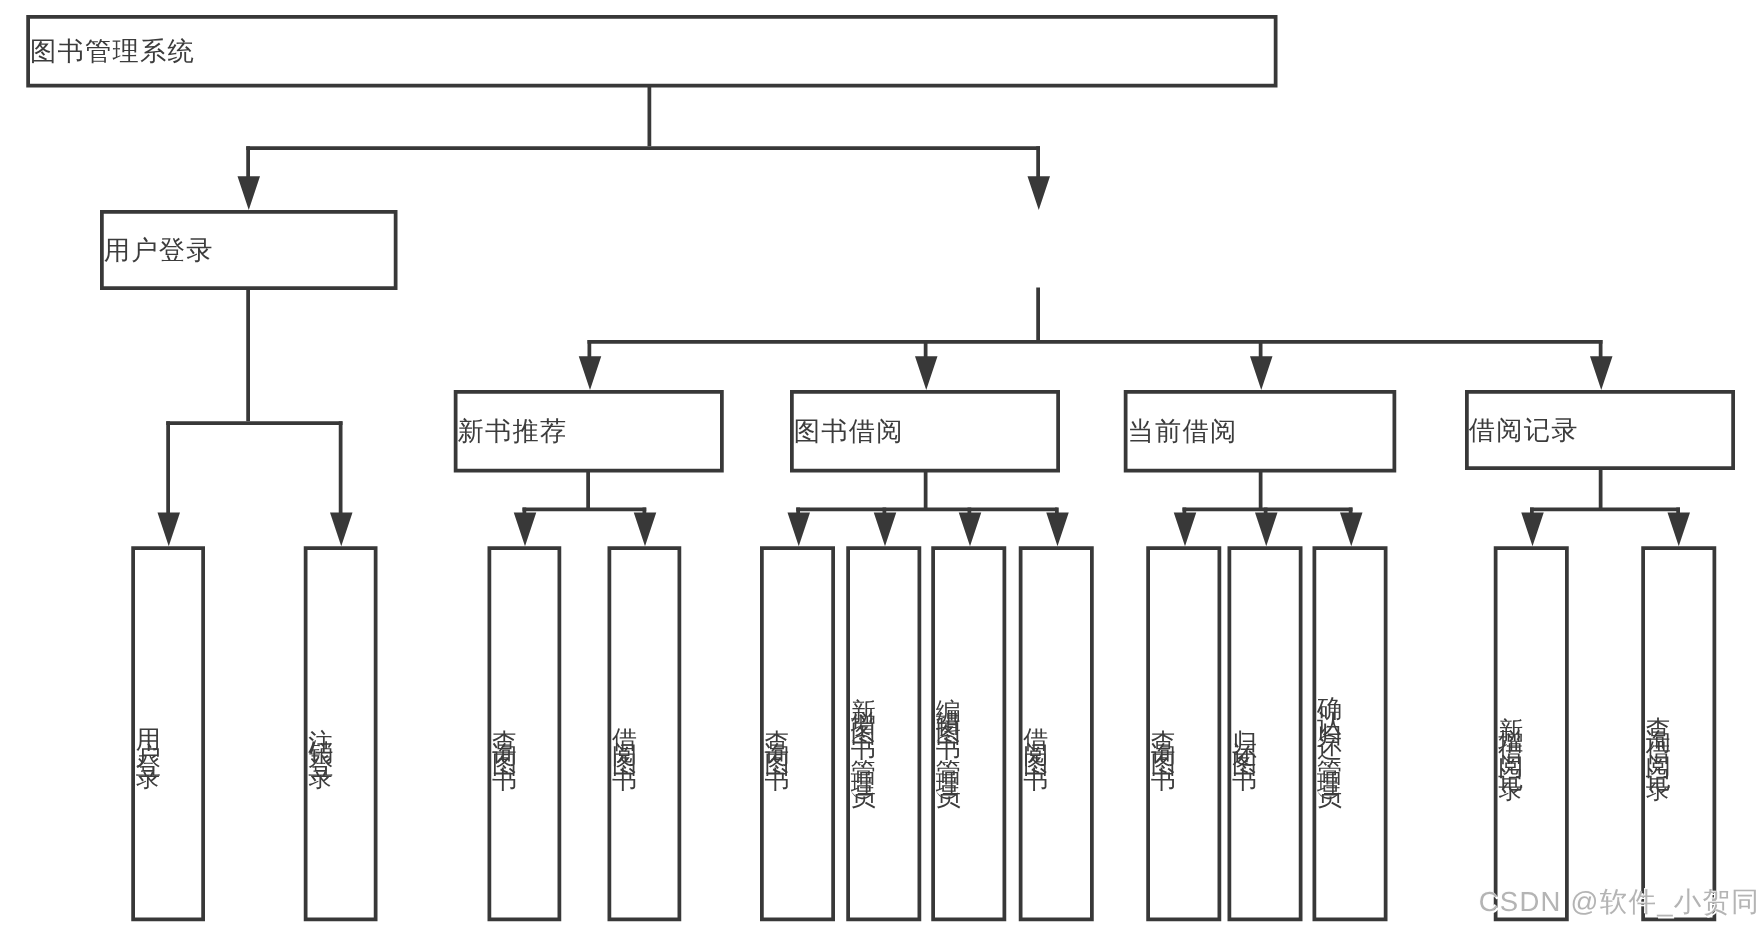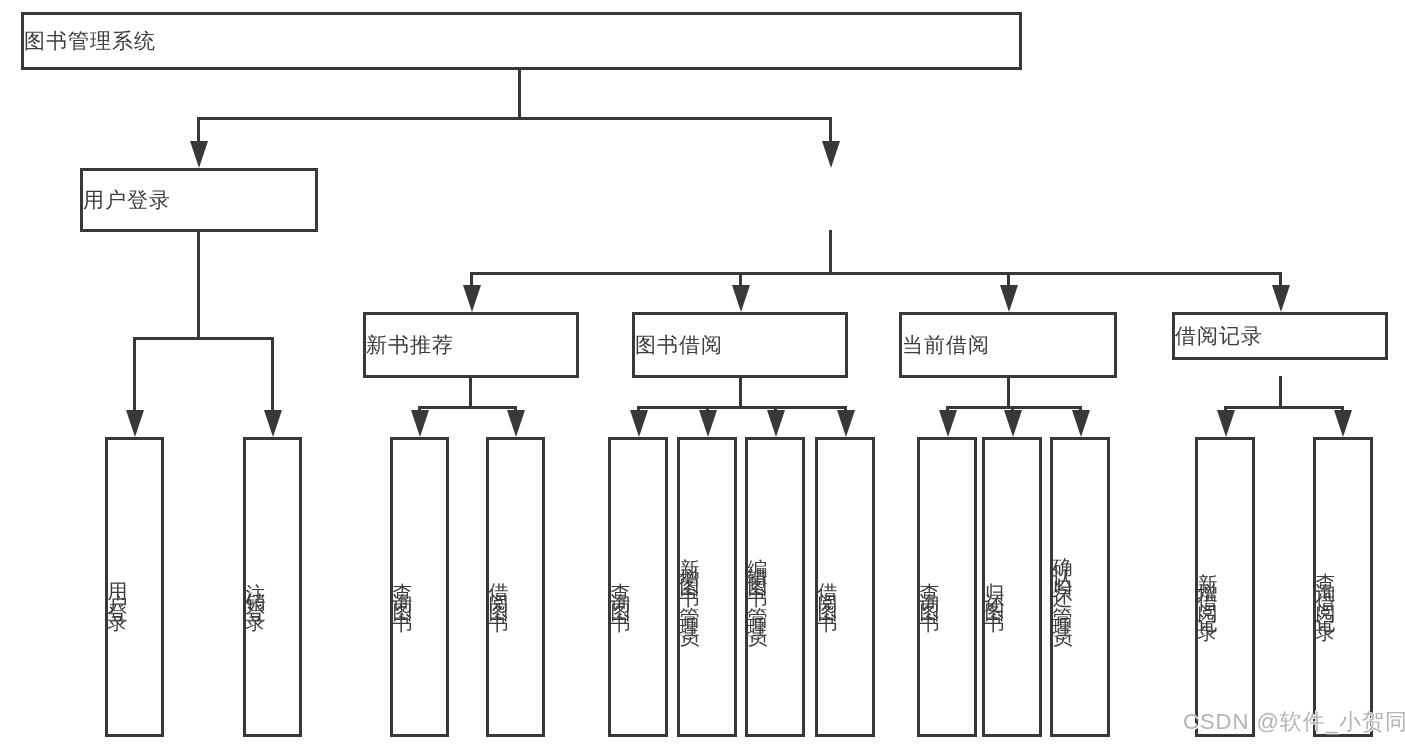--- a/index.html
+++ b/index.html
@@ -67,21 +67,21 @@
 
   <div class="box h" style="left:363px;top:312px;width:216px;height:66px">
     <span>新书推荐</span>
   </div>
   <div class="box h" style="left:632px;top:312px;width:216px;height:66px">
     <span>图书借阅</span>
   </div>
   <div class="box h" style="left:899px;top:312px;width:218px;height:66px">
     <span>当前借阅</span>
   </div>
-  <div class="box h" style="left:1172px;top:312px;width:216px;height:48px">
+  <div class="box h" style="left:1172px;top:312px;width:216px;height:64px">
     <span>借阅记录</span>
   </div>
 
   <div class="line" style="left:469px;top:376px;width:3px;height:32px"></div>
   <div class="line" style="left:418px;top:406px;width:99px;height:3px"></div>
   <div class="line" style="left:418px;top:406px;width:3px;height:10px"></div>
   <div class="arrow" style="left:411px;top:410px"></div>
   <div class="line" style="left:514px;top:406px;width:3px;height:10px"></div>
   <div class="arrow" style="left:507px;top:410px"></div>
 

